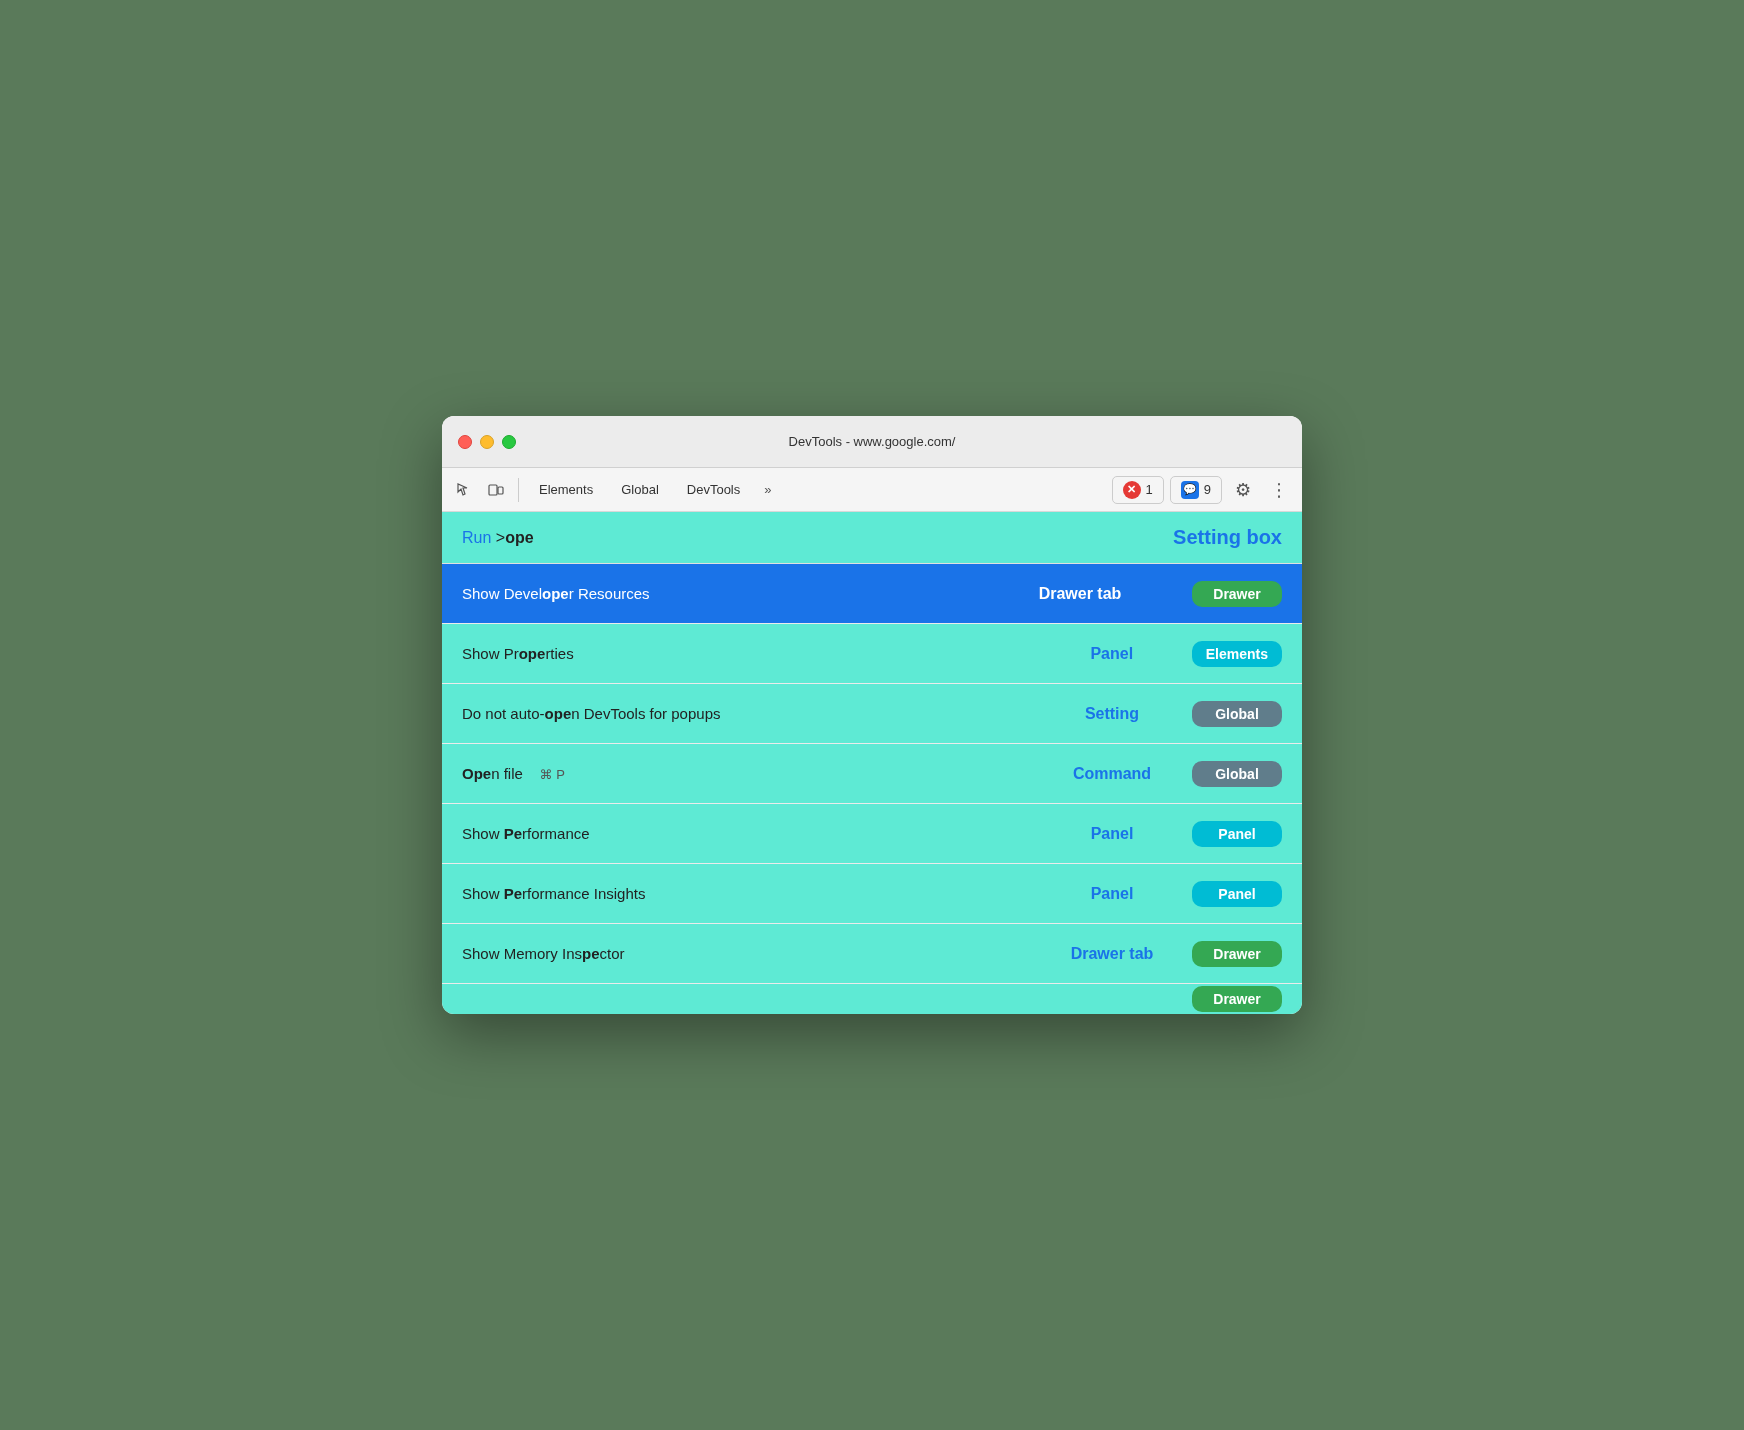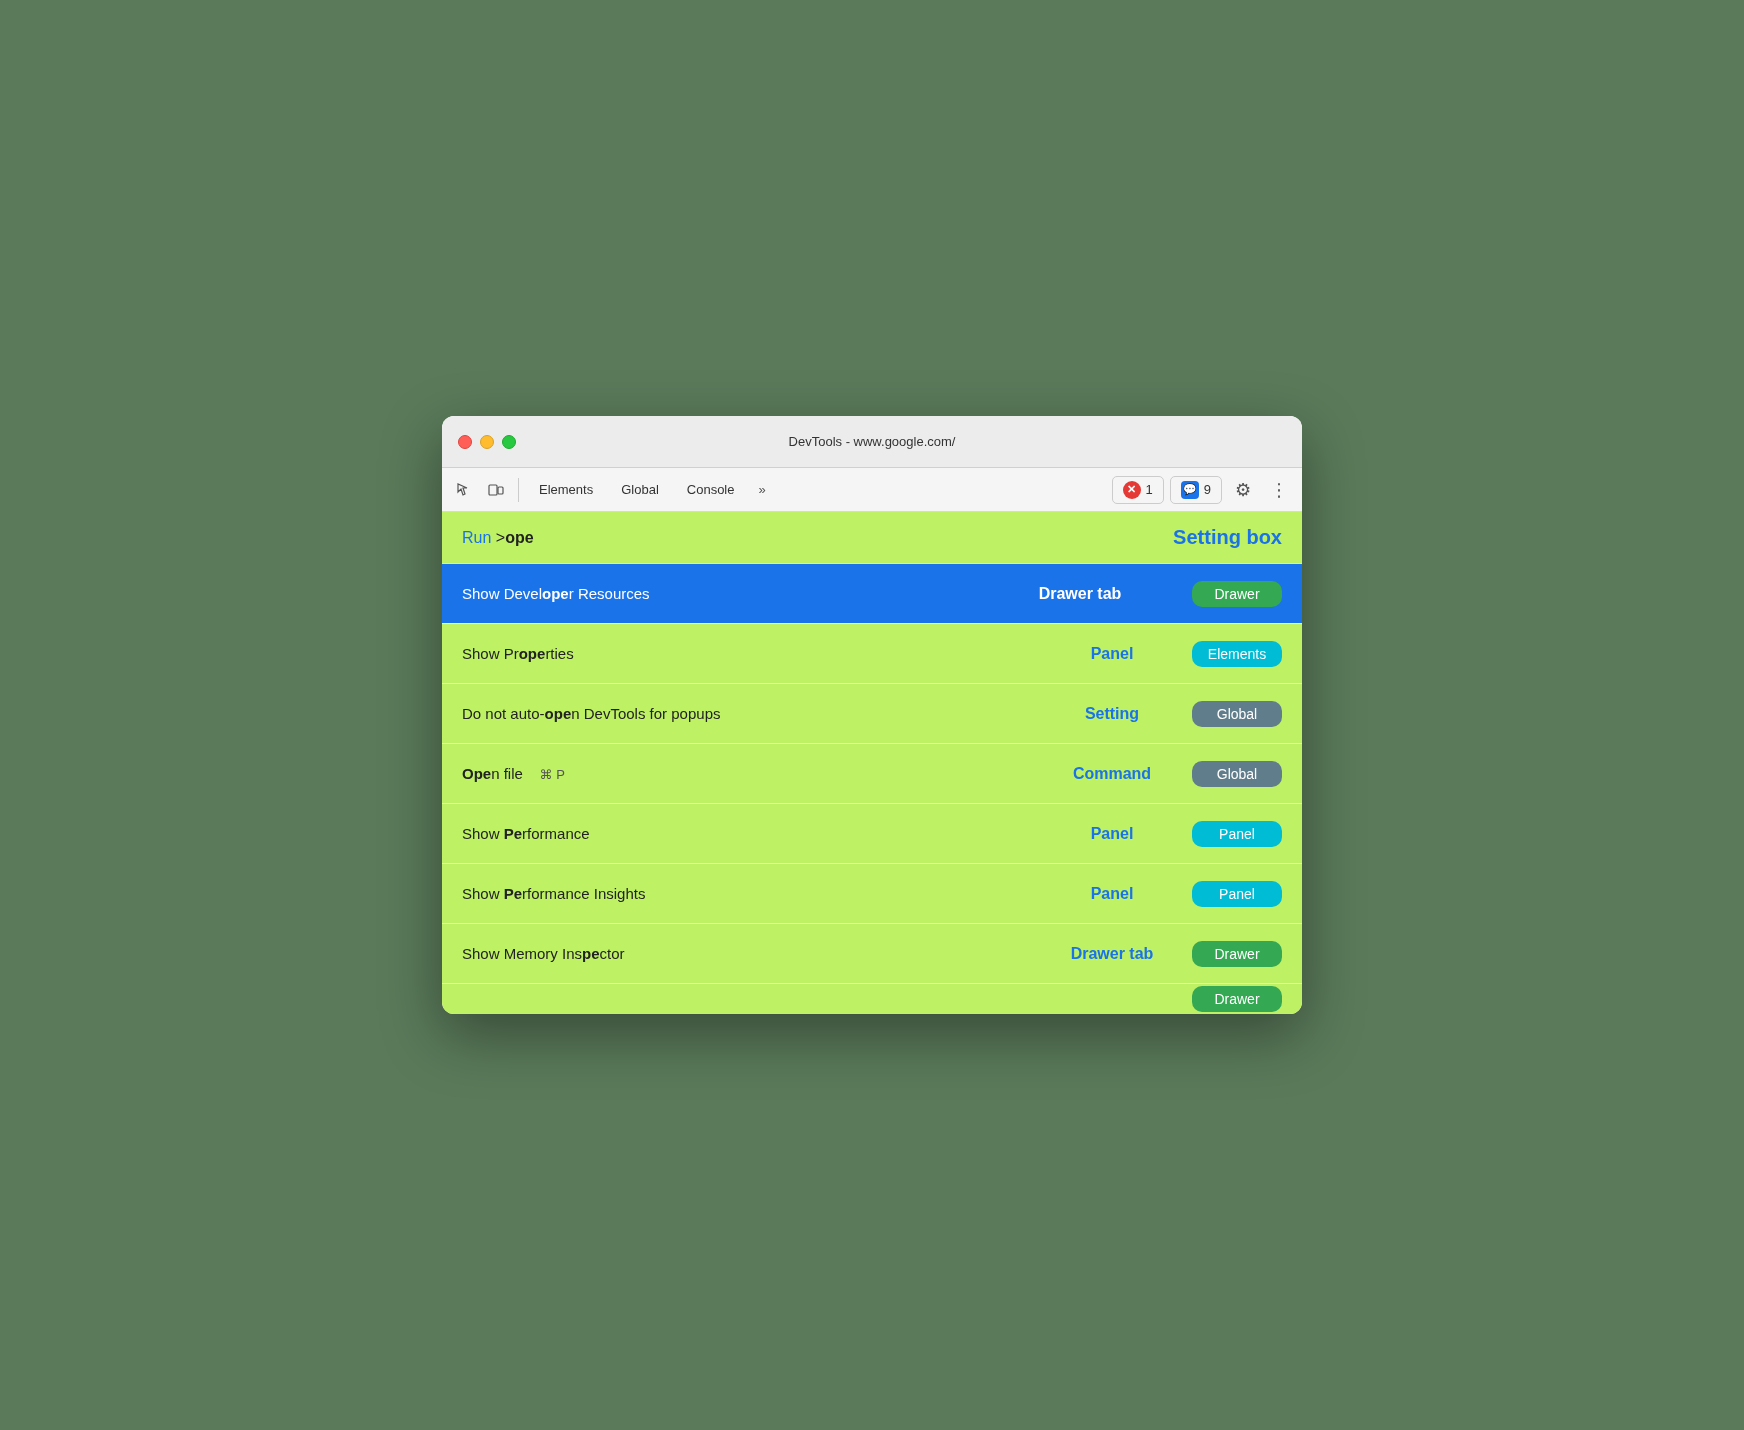--- a/index.html
+++ b/index.html
@@ -177,21 +177,21 @@
       justify-content: center;
       border: none;
       background: transparent;
       cursor: pointer;
       font-size: 18px;
       color: #555;
     }
 
     
     .command-palette {
-      background: #bef264;
+      background: #5eead4;
     }
 
     
     .run-bar {
       display: flex;
       align-items: center;
       justify-content: space-between;
       padding: 14px 20px;
       border-bottom: 1px solid #e0e0e0;
     }
@@ -265,21 +265,21 @@
       min-width: 160px;
       text-align: center;
     }
 
     .result-tag {
       min-width: 90px;
       text-align: center;
       padding: 5px 14px;
       border-radius: 10px;
       font-size: 14px;
-      font-weight: 400;
+      font-weight: 700;
       color: white;
     }
 
     .tag-drawer { background: #34a853; }
     .tag-elements { background: #00bcd4; }
     .tag-global { background: #607d8b; }
     .tag-panel { background: #00bcd4; }
 
     
     .result-row-partial {
@@ -312,21 +312,21 @@
     </button>
     <button class="toolbar-icon-btn">
       <svg width="16" height="16" viewBox="0 0 16 16" fill="none">
         <rect x="1" y="3" width="8" height="10" rx="1" stroke="#555" stroke-width="1.2" fill="none"></rect>
         <rect x="10" y="5" width="5" height="7" rx="1" stroke="#555" stroke-width="1.2" fill="none"></rect>
       </svg>
     </button>
     <div class="toolbar-separator"></div>
     <button class="toolbar-tab">Elements</button>
     <button class="toolbar-tab">Global</button>
-    <button class="toolbar-tab">Console</button>
+    <button class="toolbar-tab">DevTools</button>
     <button class="toolbar-tab toolbar-more">»</button>
 
     <div class="toolbar-right">
       <button class="badge-btn">
         <span class="badge-error">✕</span>
         <span class="badge-count">1</span>
       </button>
       <button class="badge-btn">
         <span class="badge-info">💬</span>
         <span class="badge-count">9</span>

